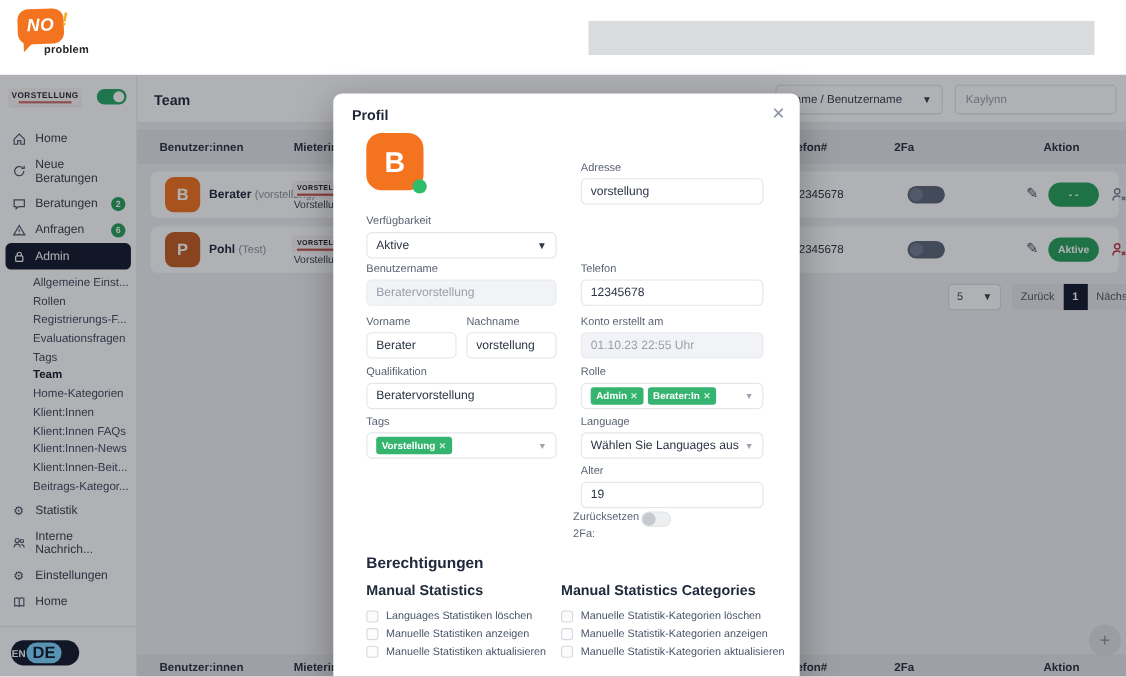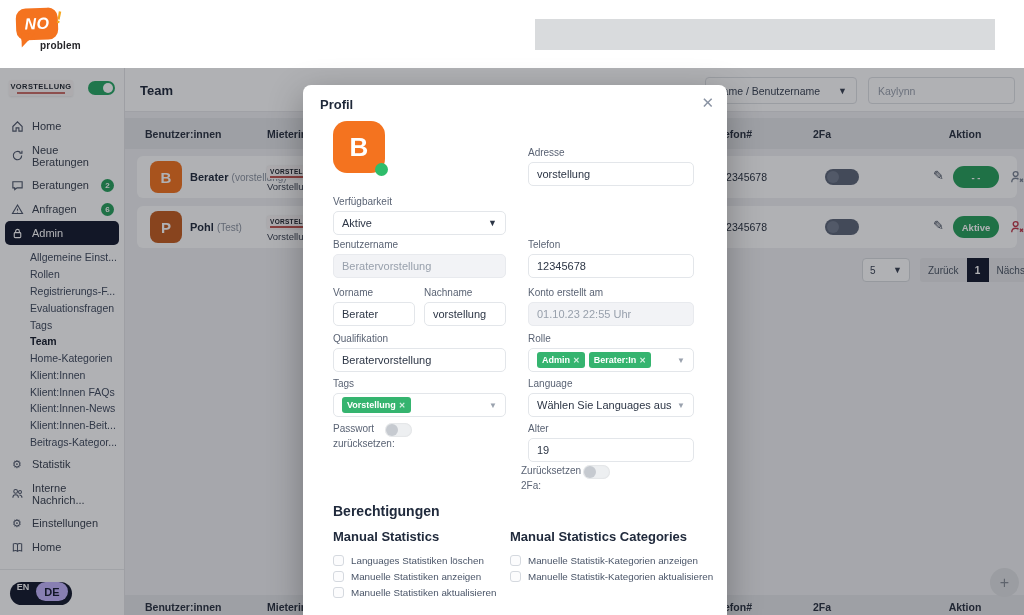--- a/index.html
+++ b/index.html
@@ -27,23 +27,23 @@
   .nitem{display:flex;align-items:center;gap:8px;padding:5.5px 10px;position:relative}
   .nitem .ic{width:14px;display:flex;justify-content:center;color:#4e576a;flex:none}
   .nitem .ic svg{display:block}
   .badge{margin-left:auto;background:#27a05c;color:#fff;border-radius:50%;width:13px;height:13px;font-size:8px;display:flex;align-items:center;justify-content:center;font-weight:bold}
   .nitem.active{background:#141a2d;color:#fff;margin:0 5px;border-radius:5px;padding:5.5px 5px}
   .nitem.active .ic{color:#fff}
   .sub{padding:4px 0 2px 30px;font-size:10.5px;color:#414b5e}
   .sub div{padding:2.4px 0}
   .sub .sactive{font-weight:bold;color:#151c2b}
   .divider{height:1px;background:#e9eaec;margin:10px 0 12px}
-  .lang{width:62px;height:23px;background:#141a2d;border-radius:12px;display:flex;align-items:flex-start;margin-left:10px}
+  .lang{width:62px;height:23px;background:#141a2d;border-radius:12px;display:flex;align-items:center;margin-left:10px}
   .lang .en{flex:1;text-align:center;color:#fff;font-size:9px;font-weight:bold}
-  .lang .de{width:32px;height:19px;background:#c4b5fd;border-radius:10px;display:flex;align-items:center;justify-content:center;font-size:11px;font-weight:bold;color:#141a2d;margin-right:4px}
+  .lang .de{width:32px;height:19px;background:#7dd3fc;border-radius:10px;display:flex;align-items:center;justify-content:center;font-size:15px;font-weight:bold;color:#141a2d;margin-right:16px}
 
   
   .main{position:absolute;left:125px;top:68px;width:899px;height:547px;background:#f0f1f3;z-index:1}
   .teambar{position:absolute;left:0;top:0;right:0;height:44px;background:#fff;border-bottom:1px solid #e8e8ea}
   .ttl{position:absolute;left:15px;top:15px;font-size:13px;font-weight:bold;color:#1f2839}
   .flt{position:absolute;left:580px;top:9px;width:152px;height:27px;background:#fff;border:1px solid #dfe1e5;border-radius:4px;display:flex;align-items:center;justify-content:space-between;padding:0 9px;font-size:10.5px;color:#3a4354}
   .srch{position:absolute;left:743px;top:9px;width:147px;height:27px;background:#fff;border:1px solid #dfe1e5;border-radius:4px;padding:0 9px;font-size:10.5px;color:#3a4354;font-family:inherit}
   .srch::placeholder{color:#9aa1ad}
   .chev{color:#3a4252;font-size:9px}
   .thead{position:absolute;left:0;top:50px;right:0;height:31px;background:#e5e6e9;font-size:10.5px;font-weight:bold;color:#2a3240}
@@ -358,25 +358,20 @@
     <div class="selbox">
       <span class="chips">
           <span class="chip">
             <span>Vorstellung</span>
             <span class="x">✕</span>
           </span>
         </span>
       <span class="caret">▼</span>
     </div>
   </div>
-  <div class="mf f-pw">
-    <div class="lbl">Passwort</div>
-    <div class="tg"></div>
-    <div class="lbl l2">zurücksetzen:</div>
-  </div>
 
   <div class="mf f-adr">
     <div class="lbl">Adresse</div>
     <input class="inp" value="vorstellung" style="">
   </div>
   <div class="mf f-tel">
     <div class="lbl">Telefon</div>
     <input class="inp" value="12345678" style="">
   </div>
   <div class="mf f-konto">
@@ -430,20 +425,24 @@
       </label>
     <label class="cbrow">
         <input type="checkbox" style="">
         <span>Manuelle Statistiken aktualisieren</span>
       </label>
   </div>
   <div class="pgroup pg2">
     <div class="pgt">Manual Statistics Categories</div>
     <label class="cbrow">
         <input type="checkbox" style="">
+        <span>Manuelle Statistik-Kategorien löschen</span>
+      </label>
+    <label class="cbrow">
+        <input type="checkbox" style="">
         <span>Manuelle Statistik-Kategorien anzeigen</span>
       </label>
     <label class="cbrow">
         <input type="checkbox" style="">
         <span>Manuelle Statistik-Kategorien aktualisieren</span>
       </label>
   </div>
 </div>
 
 </body></html>

